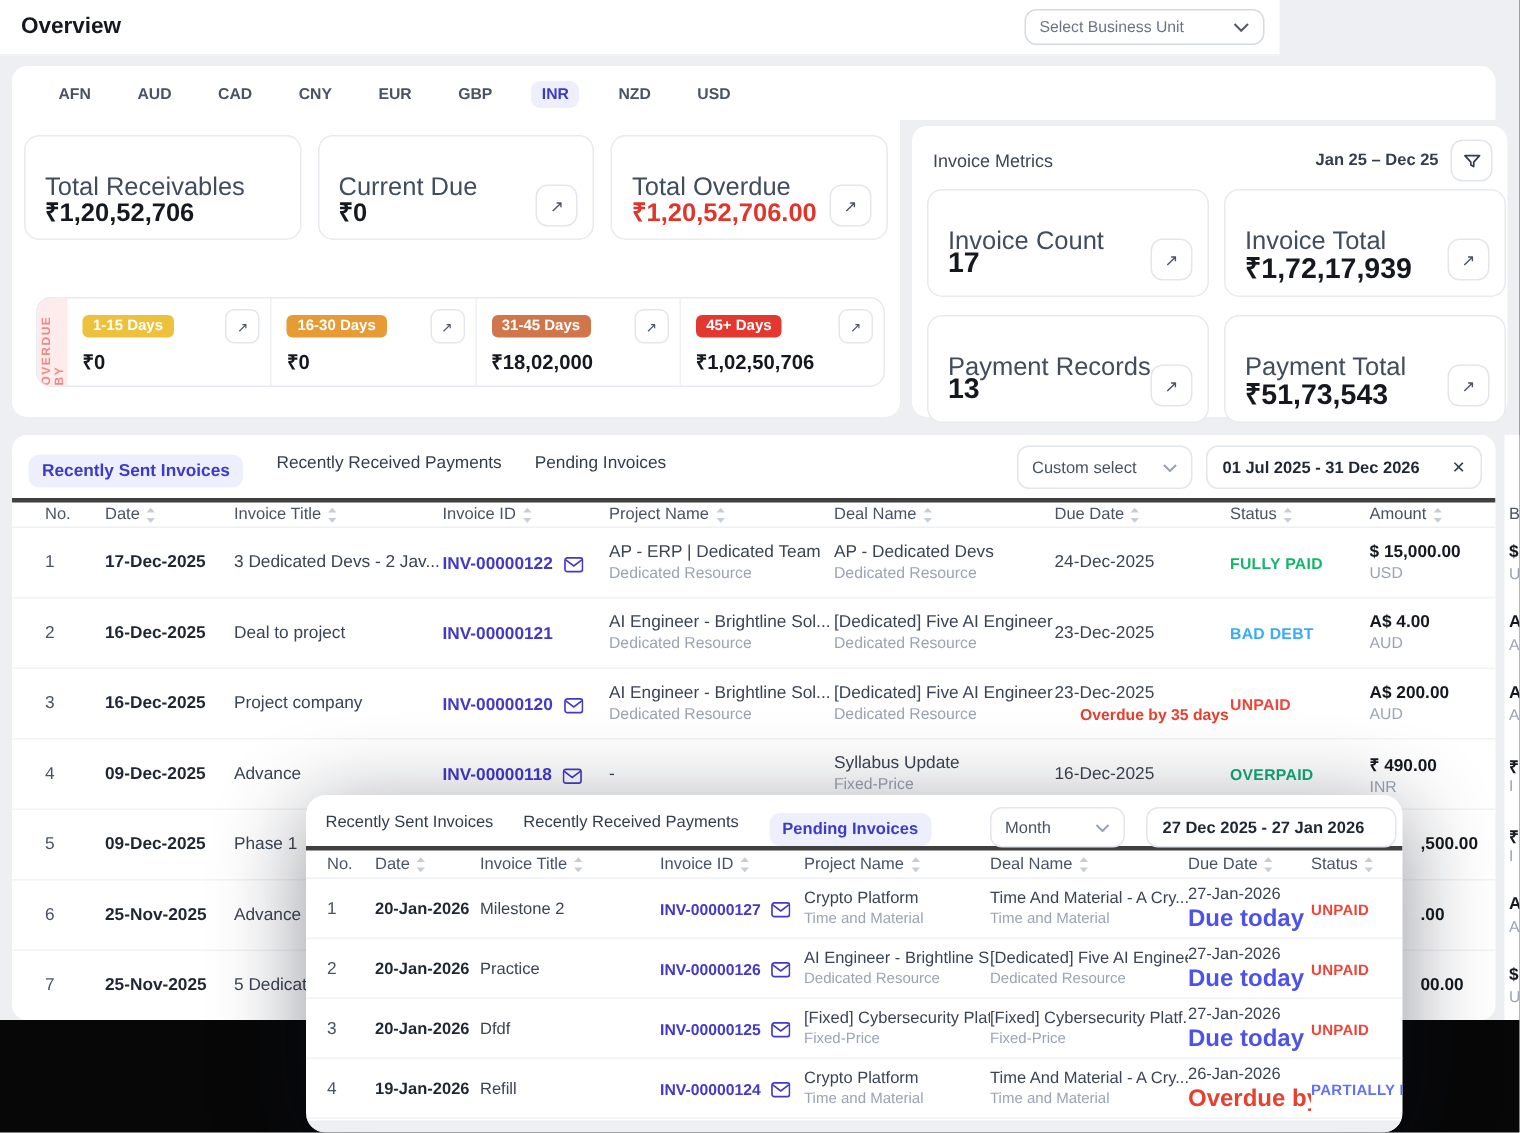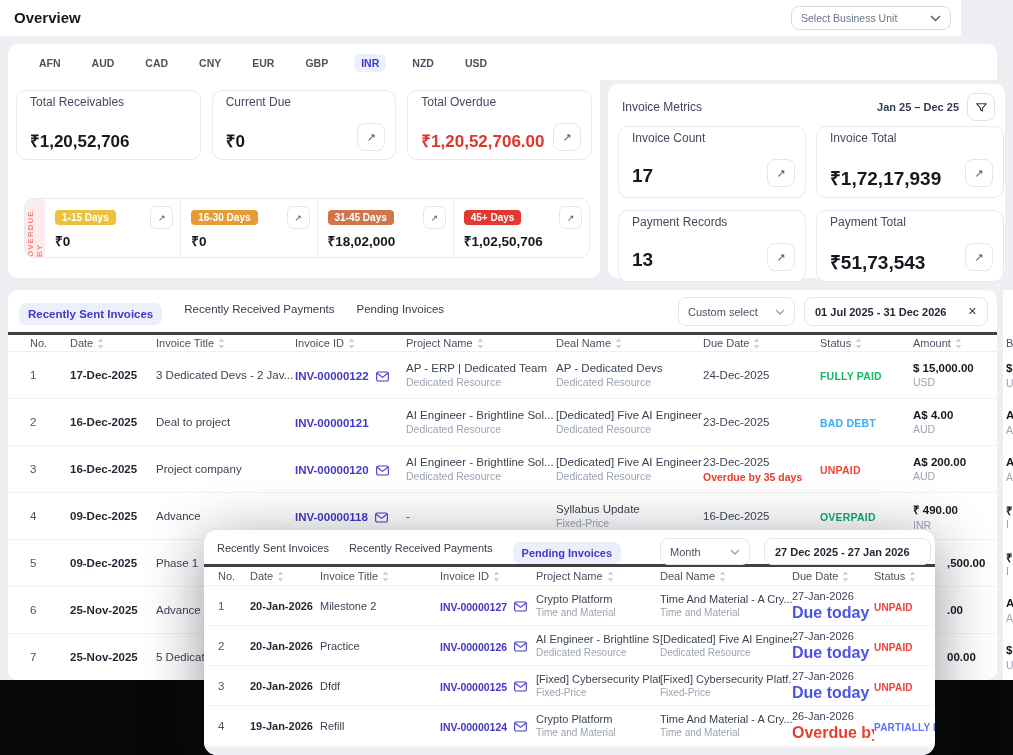--- a/index.html
+++ b/index.html
@@ -1,34 +1,34 @@
 <!DOCTYPE html>
 <html><head>
 <meta charset="utf-8">
 <style>
   html,body{margin:0;padding:0;}
   body{width:1013px;height:755px;background:#070707;font-family:"Liberation Sans",sans-serif;position:relative;overflow:hidden;}
   .page{position:absolute;left:0;top:0;width:1013px;height:680px;background:#edeff2;}
   
-  .hdr{position:absolute;left:0;top:0;width:961px;height:36px;background:#fff;border-bottom:1px solid #f0f1f4;}
+  .hdr{position:absolute;left:0;top:0;width:853px;height:36px;background:#fff;border-bottom:1px solid #f0f1f4;}
   .hdr .title{position:absolute;left:14px;top:9px;font-size:15px;font-weight:800;color:#15191f;}
   .bu-select{position:absolute;right:10px;top:6px;width:160px;height:24px;border:1px solid #d6dae1;border-radius:8px;background:#fff;display:flex;align-items:center;justify-content:space-between;padding:0 9px;box-sizing:border-box;}
   .bu-select span{font-size:10.5px;color:#6b7585;}
   .panel{position:absolute;background:#fff;border-radius:10px;}
   
   .currency-panel{left:8px;top:44px;width:989px;height:36px;border-radius:10px 10px 0 0;}
   .ctabs{display:flex;align-items:center;gap:21px;padding:10px 0 0 26px;}
   .ctab{font-size:10.5px;font-weight:600;color:#495362;cursor:pointer;padding:3px 5px;border-radius:6px;}
   .ctab.active{color:#3d3ac9;background:#edf0fc;padding:3px 7px;}
   
   .recv-panel{left:8px;top:80px;width:592px;height:198px;border-radius:0 0 10px 10px;}
   .sec-label{font-size:12px;color:#3e4757;padding:16px 0 0 16px;}
   .cards-row{display:flex;gap:11px;padding:10px 8px 0 8px;}
   .card{position:relative;width:187px;height:70px;border:1px solid #e7eaef;border-radius:10px;box-sizing:border-box;background:#fff;}
-  .card .clabel{font-size:12px;color:#414c5e;position:absolute;left:13px;top:4px;}
+  .card .clabel{font-size:17px;color:#414c5e;position:absolute;left:13px;top:24px;}
   .card .cval{font-size:17px;font-weight:800;color:#15191f;position:absolute;left:13px;top:38px;}
   .card .cval.red{color:#df352a;}
   .arrow-btn{position:absolute;right:10px;top:32px;width:26px;height:26px;border:1px solid #e3e7ec;border-radius:8px;display:flex;align-items:center;justify-content:center;font-size:11px;color:#495362;background:#fff;cursor:pointer;}
   .overdue-box{position:absolute;left:16px;top:118px;width:566px;height:60px;border:1px solid #e7eaef;border-radius:10px;display:flex;overflow:hidden;box-sizing:border-box;}
   .overdue-strip{width:20px;background:#fdeceb;display:flex;align-items:center;justify-content:center;}
   .overdue-strip span{writing-mode:vertical-rl;transform:rotate(180deg);font-size:8px;font-weight:700;letter-spacing:1px;color:#ef8787;}
   .buckets{flex:1;display:flex;}
   .bucket{flex:1;position:relative;padding:8px 8px 0 10px;box-sizing:border-box;}
   .bucket + .bucket{border-left:1px solid #eef0f3;}
   .badge{display:inline-block;padding:2px 7px;border-radius:4px;font-size:10px;font-weight:700;color:#fff;}
@@ -358,21 +358,21 @@
             <div class="cell w-proj">
               <div class="l1">AI Engineer - Brightline Sol...</div>
               <div class="sub">Dedicated Resource</div>
             </div>
             <div class="cell w-deal">
               <div class="l1">[Dedicated] Five AI Engineer</div>
               <div class="sub">Dedicated Resource</div>
             </div>
             <div class="cell w-due">
               <div class="l1">23-Dec-2025</div>
-              <div class="note" style="color: rgb(232, 64, 47);">Overdue by 35 days</div>
+              <div class="note" style="color: rgb(232, 64, 47); margin-left: 17px;">Overdue by 35 days</div>
             </div>
             <div class="cell w-status"><span class="statusc" style="color: rgb(240, 68, 56);">UNPAID</span></div>
             <div class="cell amt w-amt">
               <div class="l1">A$ 200.00</div>
               <div class="sub">AUD</div>
             </div>
           </div>
           <div class="trow cols">
             <div class="cell no w-no">4</div>
             <div class="cell datec w-date">09-Dec-2025</div>

